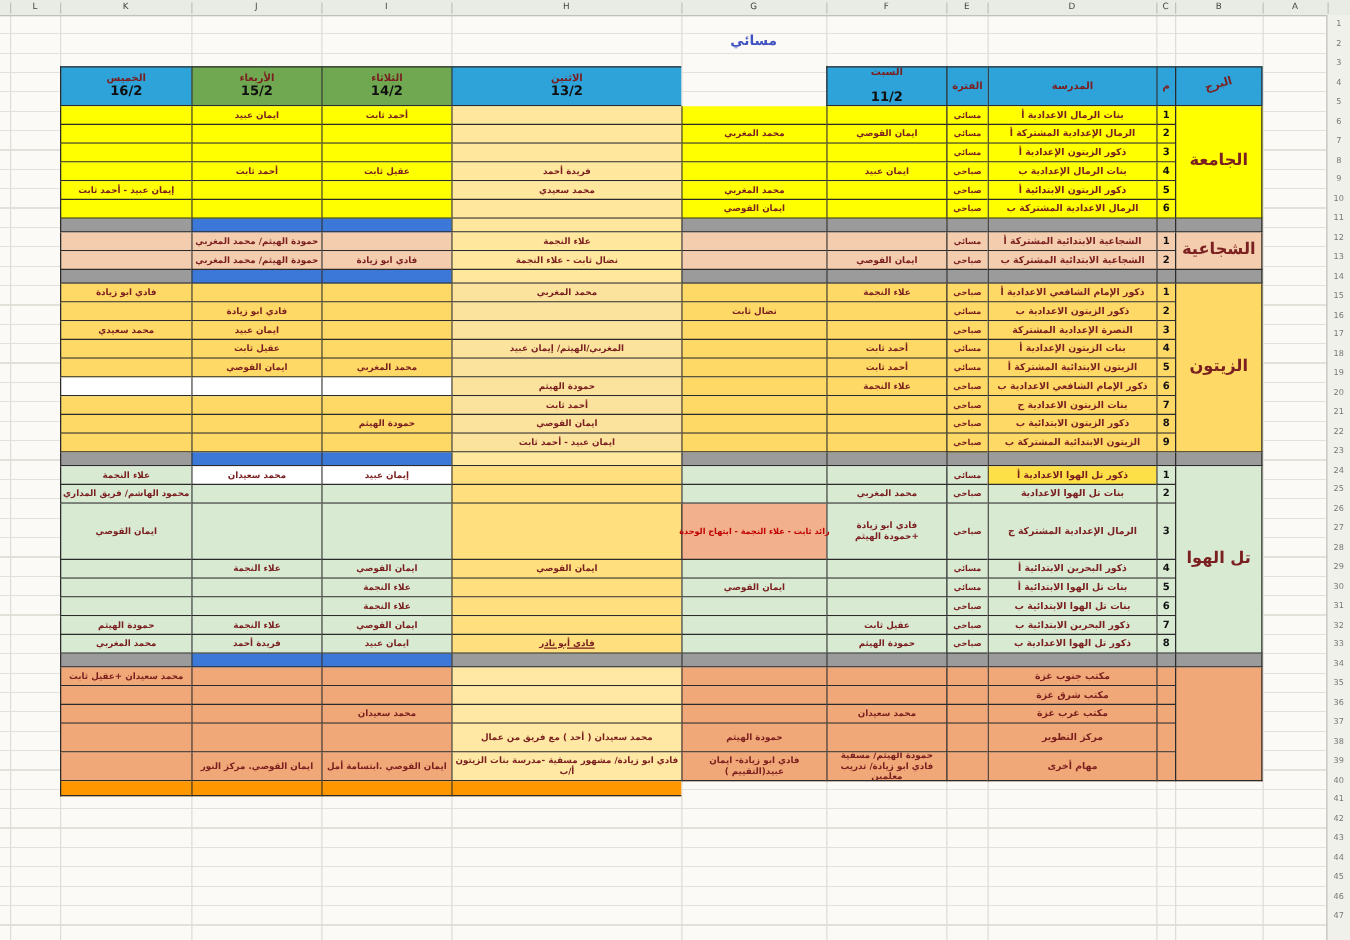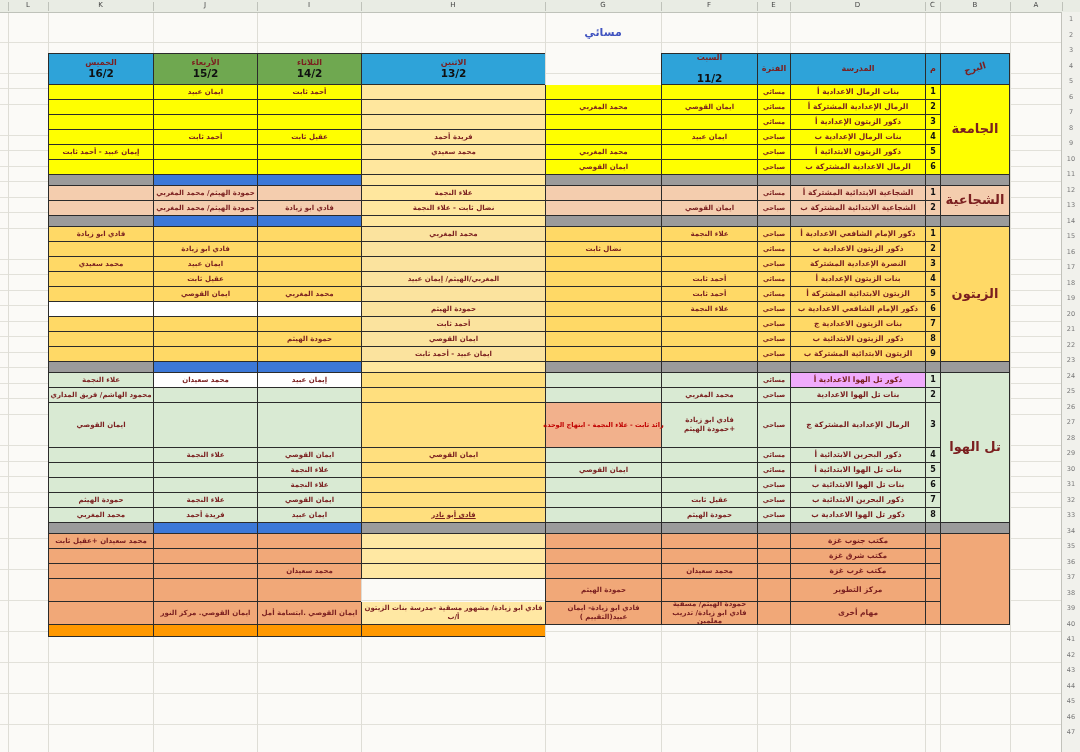--- a/index.html
+++ b/index.html
@@ -327,21 +327,21 @@
       <div class="cell sep" style="grid-area: 21 / 2; background: rgb(155, 155, 155);"></div>
       <div class="cell sep" style="grid-area: 21 / 3; background: rgb(155, 155, 155);"></div>
       <div class="cell sep" style="grid-area: 21 / 4; background: rgb(155, 155, 155);"></div>
       <div class="cell sep" style="grid-area: 21 / 5; background: rgb(155, 155, 155);"></div>
       <div class="cell sep" style="grid-area: 21 / 6; background: rgb(155, 155, 155);"></div>
       <div class="cell sep" style="grid-area: 21 / 7; background: rgb(255, 231, 158);"></div>
       <div class="cell sep" style="grid-area: 21 / 8; background: rgb(60, 120, 216);"></div>
       <div class="cell sep" style="grid-area: 21 / 9; background: rgb(60, 120, 216);"></div>
       <div class="cell sep" style="grid-area: 21 / 10; background: rgb(155, 155, 155);"></div>
       <div class="cell numcol" style="grid-area: 22 / 2; background: rgb(217, 234, 211);">1</div>
-      <div class="cell school" style="grid-area: 22 / 3; background: #f0abfc;">ذكور تل الهوا الاعدادية أ</div>
+      <div class="cell school" style="grid-area: 22 / 3; background: #fde047;">ذكور تل الهوا الاعدادية أ</div>
       <div class="cell period" style="grid-area: 22 / 4; background: rgb(217, 234, 211);">مسائي</div>
       <div class="cell day" style="grid-area: 22 / 5; background: rgb(217, 234, 211);"></div>
       <div class="cell day" style="grid-area: 22 / 6; background: rgb(217, 234, 211);"></div>
       <div class="cell day" style="grid-area: 22 / 7; background: rgb(255, 223, 126);"></div>
       <div class="cell day" style="grid-area: 22 / 8; background: rgb(255, 255, 255);">إيمان عبيد</div>
       <div class="cell day" style="grid-area: 22 / 9; background: rgb(255, 255, 255);">محمد سعيدان</div>
       <div class="cell day" style="grid-area: 22 / 10; background: rgb(217, 234, 211);">علاء النجمة</div>
       <div class="cell numcol" style="grid-area: 23 / 2; background: rgb(217, 234, 211);">2</div>
       <div class="cell school" style="grid-area: 23 / 3; background: rgb(217, 234, 211);">بنات تل الهوا الاعدادية</div>
       <div class="cell period" style="grid-area: 23 / 4; background: rgb(217, 234, 211);">صباحي</div>
@@ -442,20 +442,21 @@
       <div class="cell day" style="grid-area: 33 / 6; background: rgb(241, 168, 120);"></div>
       <div class="cell day" style="grid-area: 33 / 7; background: rgb(255, 232, 163);"></div>
       <div class="cell day" style="grid-area: 33 / 8; background: rgb(241, 168, 120);">محمد سعيدان</div>
       <div class="cell day" style="grid-area: 33 / 9; background: rgb(241, 168, 120);"></div>
       <div class="cell day" style="grid-area: 33 / 10; background: rgb(241, 168, 120);"></div>
       <div class="cell numcol" style="grid-area: 34 / 2; background: rgb(241, 168, 120);"></div>
       <div class="cell school" style="grid-area: 34 / 3; background: rgb(241, 168, 120);">مركز التطوير</div>
       <div class="cell period" style="grid-area: 34 / 4; background: rgb(241, 168, 120);"></div>
       <div class="cell day" style="grid-area: 34 / 5; background: rgb(241, 168, 120);"></div>
       <div class="cell day" style="grid-area: 34 / 6; background: rgb(241, 168, 120);">حمودة الهيثم</div>
+      <div class="cell day" style="grid-area: 34 / 7; background: rgb(255, 232, 163);">محمد سعيدان ( أحد ) مع فريق من عمال</div>
       <div class="cell day" style="grid-area: 34 / 8; background: rgb(241, 168, 120);"></div>
       <div class="cell day" style="grid-area: 34 / 9; background: rgb(241, 168, 120);"></div>
       <div class="cell day" style="grid-area: 34 / 10; background: rgb(241, 168, 120);"></div>
       <div class="cell numcol" style="grid-area: 35 / 2; background: rgb(241, 168, 120);"></div>
       <div class="cell school" style="grid-area: 35 / 3; background: rgb(241, 168, 120);">مهام أخرى</div>
       <div class="cell period" style="grid-area: 35 / 4; background: rgb(241, 168, 120);"></div>
       <div class="cell day" style="grid-area: 35 / 5; background: rgb(241, 168, 120);">حمودة الهيثم/ مسقية
 فادي ابو زيادة/ تدريب معلمين</div>
       <div class="cell day" style="grid-area: 35 / 6; background: rgb(241, 168, 120);">فادي ابو زيادة- ايمان عبيد(التقييم )</div>
       <div class="cell day" style="grid-area: 35 / 7; background: rgb(255, 232, 163);">فادي ابو زيادة/ مشهور مسقية -مدرسة بنات الزيتون أ/ب</div>

